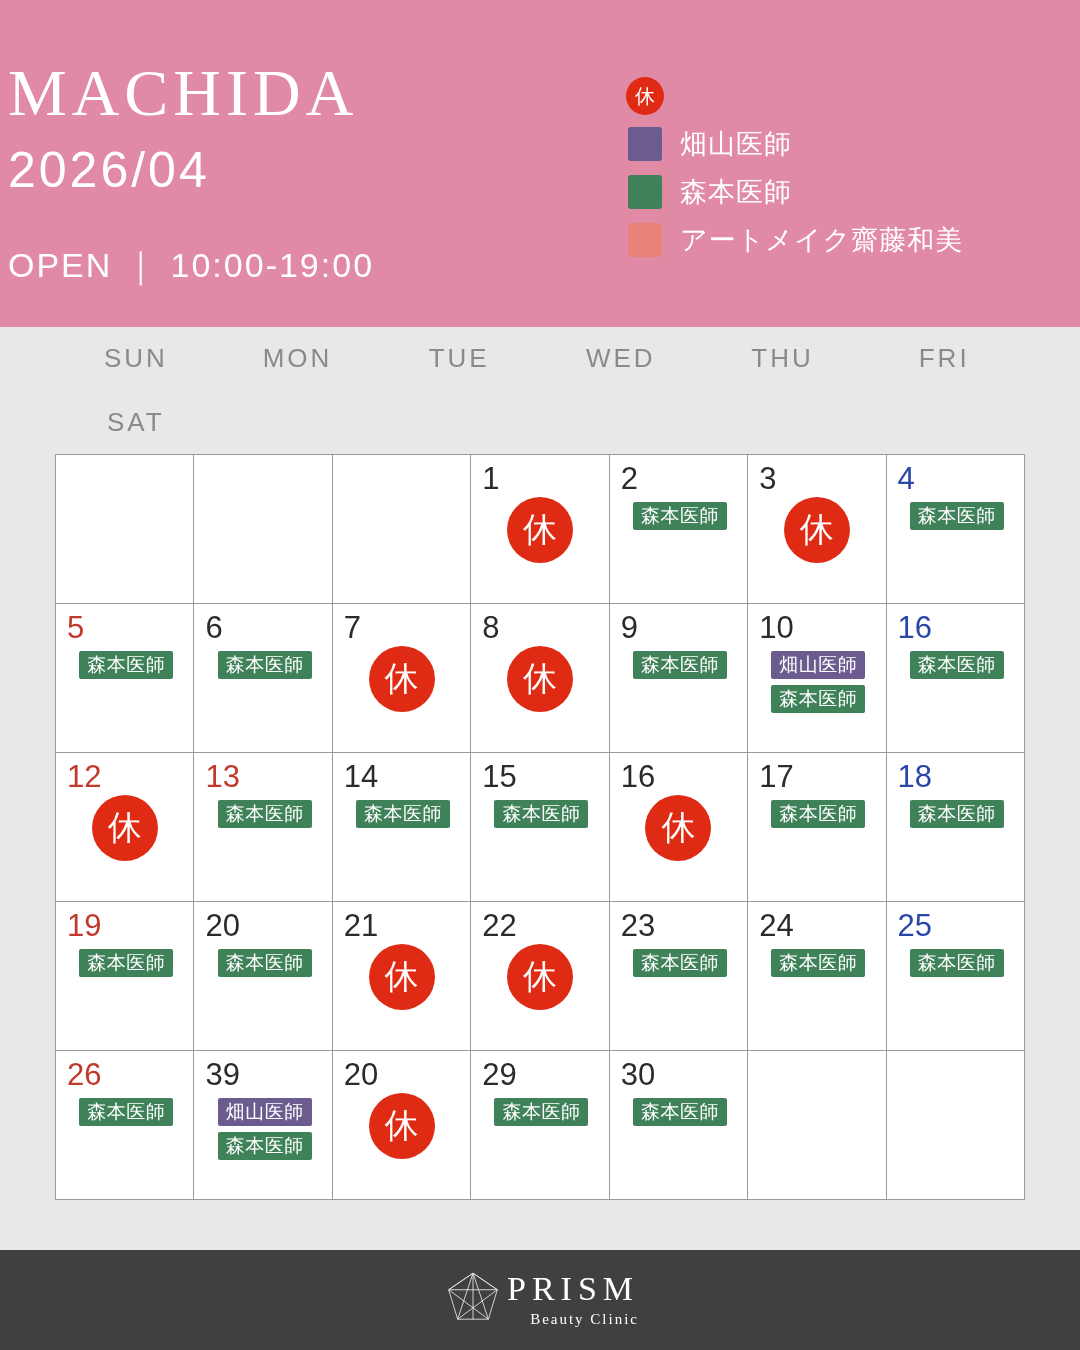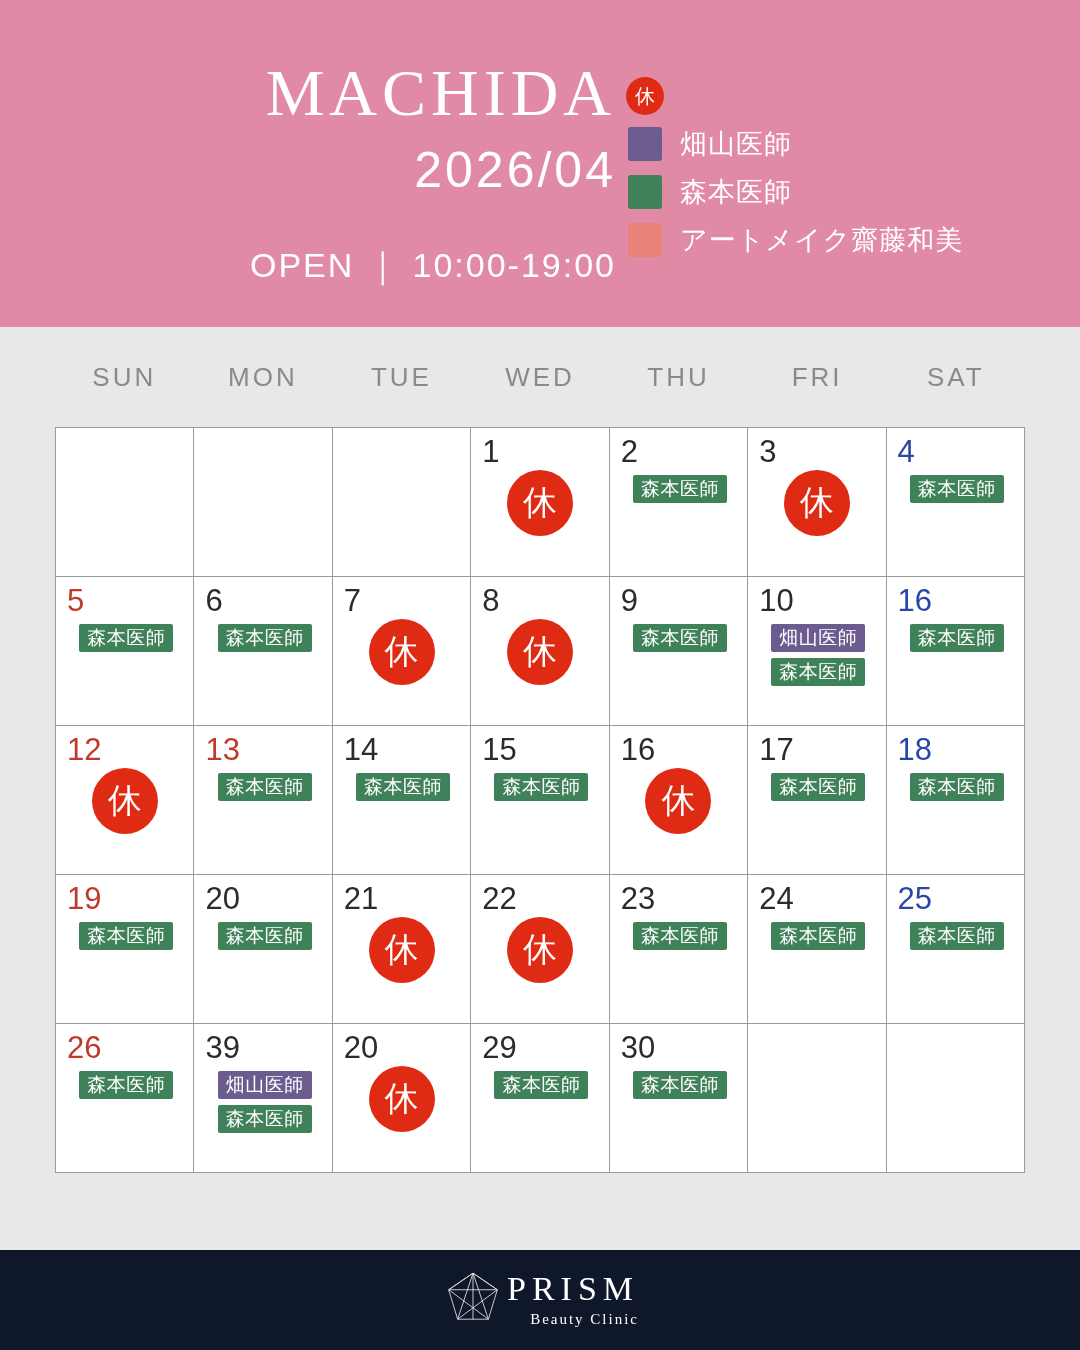--- a/index.html
+++ b/index.html
@@ -19,23 +19,23 @@
 
   
   .header {
     background: #e08aa6;
     height: 327px;
     position: relative;
     flex: none;
   }
   .title-block {
     position: absolute;
-    left: 16px; top: 58px;
+    left: 8px; top: 58px;
     width: 600px;
-    text-align: right;
+    text-align: left;
     color: #fff;
   }
   .clinic-name {
     font-family: "Liberation Serif", serif;
     font-size: 66px;
     letter-spacing: 5px;
     line-height: 1.05;
     font-weight: 400;
   }
   .month {
@@ -86,22 +86,22 @@
   }
 
   
   .cal-area {
     flex: 1;
     padding: 0 55px;
     position: relative;
   }
   .weekdays {
     display: grid;
-    grid-template-columns: repeat(7, 1fr);
-    height: 100px;
+    grid-template-columns: repeat(6, 1fr);
+    height: 127px;
     align-items: center;
   }
   .weekday {
     text-align: center;
     font-size: 26px;
     letter-spacing: 3px;
     color: #8a8a8a;
   }
   .grid {
     display: grid;
@@ -155,21 +155,21 @@
     border-radius: 2px;
     line-height: 1;
     white-space: nowrap;
     letter-spacing: 0.5px;
   }
   .tag.green  { background: #3f8159; }
   .tag.purple { background: #6b5b8e; }
 
   
   .footer {
-    background: #0f172a;
+    background: #404040;
     height: 100px;
     flex: none;
     display: flex;
     align-items: center;
     justify-content: center;
     gap: 2px;
   }
   .logo-mark { width: 64px; height: 64px; opacity: 0.85; }
   .logo-text { color: #fff; text-align: left; }
   .logo-title {

